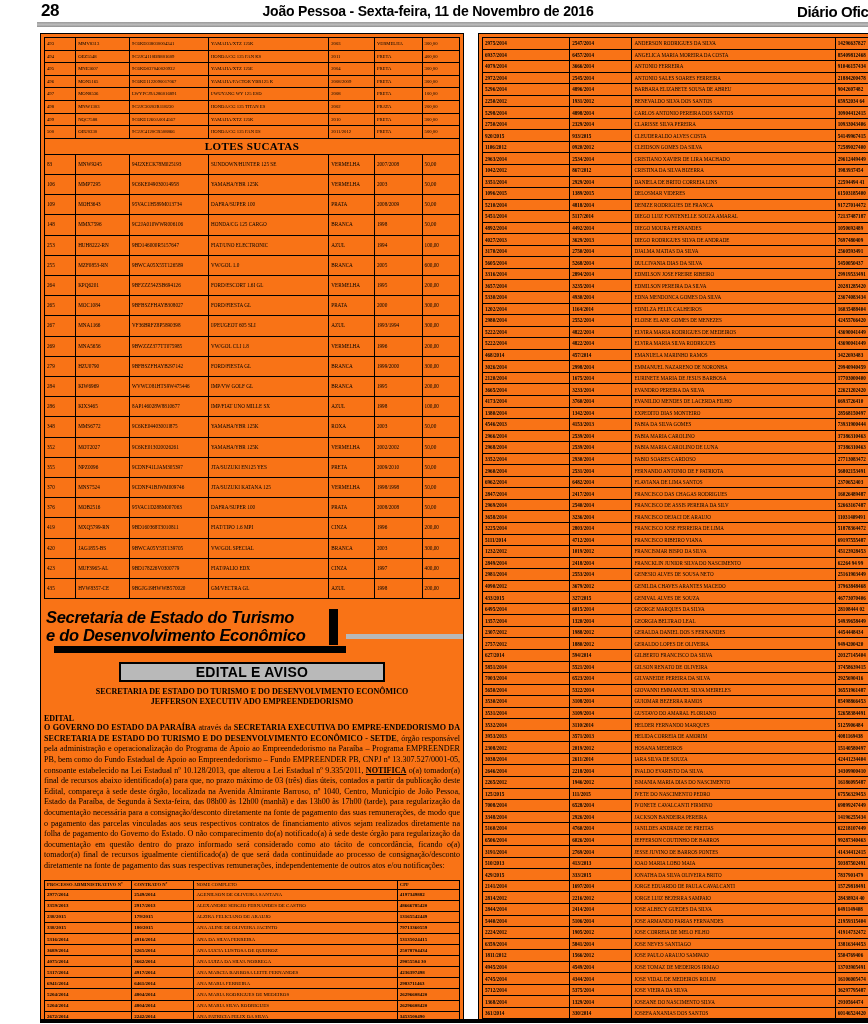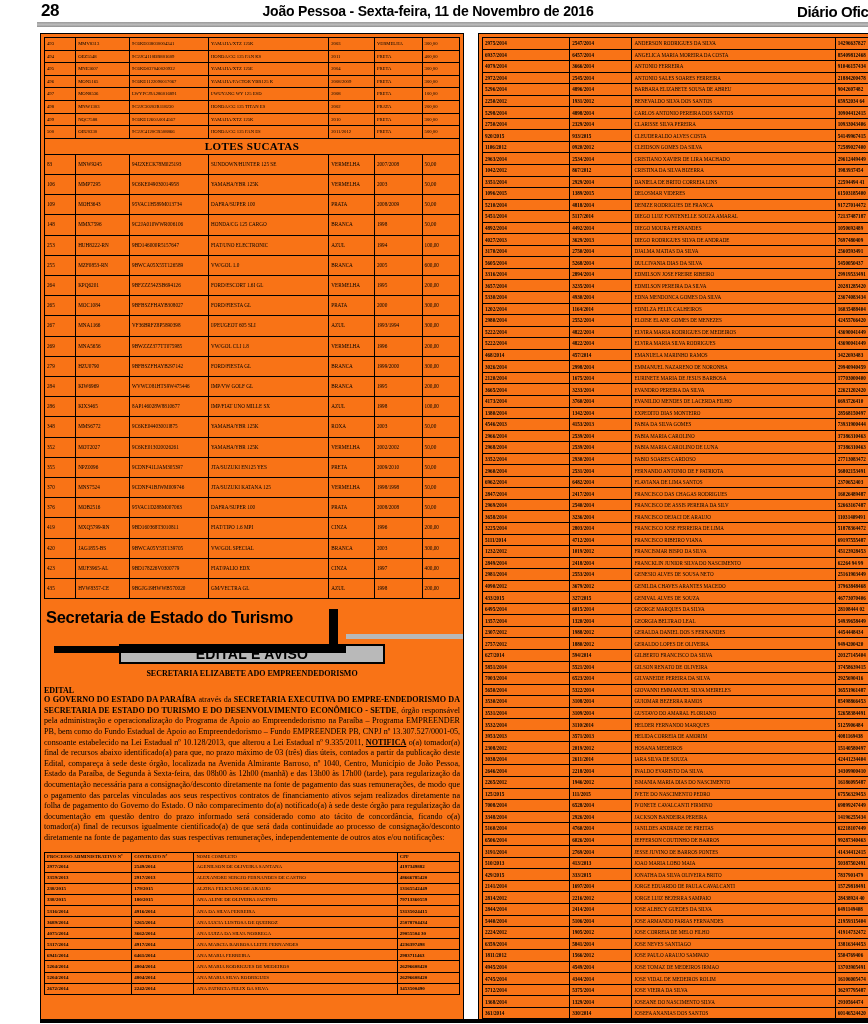--- a/index.html
+++ b/index.html
@@ -116,20 +116,21 @@
     padding: 1px 0 2px 0;
     border-left: 0.7px solid #000;
     border-right: 0.7px solid #000;
   }
 
   
   .org-logo {
     position: relative;
     margin: 9px 0 0 2px;
     width: 300px;
+    font-style: italic;
   }
   .org-logo .line {
     font-family: "Liberation Sans", sans-serif;
     font-weight: bold;
     font-size: 16.5px;
     line-height: 18px;
     letter-spacing: -0.3px;
   }
   .org-logo .bar-right {
     position: absolute; right: 8px; top: 1px;
@@ -525,29 +526,31 @@
             <td class="c3">GM/VECTRA GL</td>
             <td class="c4">AZUL</td>
             <td class="c5">1998</td>
             <td class="c6">200,00</td>
           </tr>
         </tbody>
     </table>
 
     <div class="org-logo">
       <div class="line">Secretaria de Estado do Turismo</div>
+      <div class="line">e do Desenvolvimento Econômico</div>
       <div class="bar-right"></div>
       <div class="bar-bottom"></div>
       <div class="bar-grey"></div>
     </div>
 
     <div class="edital-bar">EDITAL E AVISO</div>
 
     <div class="sec-head">
-      <div>SECRETARIA ELIZABETE ADO EMPREENDEDORISMO</div>
+      <div>SECRETARIA DE ESTADO DO TURISMO E DO DESENVOLVIMENTO ECONÔMICO</div>
+      <div>JEFFERSON EXECUTIV ADO EMPREENDEDORISMO</div>
     </div>
 
     <div class="edital-label">EDITAL</div>
 
     <p class="body-text">
       <b>O GOVERNO DO ESTADO DA PARAÍBA</b><span> através da </span><b>SECRETARIA EXECUTIVA DO EMPRE-ENDEDORISMO DA SECRETARIA DE ESTADO DO TURISMO E DO DESENVOLVIMENTO ECONÔMICO - SETDE</b><span>, órgão responsável pela administração e operacionalização do Programa de Apoio ao Empreendedorismo na Paraíba – Programa EMPREENDER PB, bem como do Fundo Estadual de Apoio ao Empreendedorismo – Fundo EMPREENDER PB, CNPJ nº 13.307.527/0001-05, consoante estabelecido na Lei Estadual nº 10.128/2013, que alterou a Lei Estadual nº 9.335/2011, </span><b><u>NOTIFICA</u></b><span> o(a) tomador(a) final de recursos abaixo identificado(a) para que, no prazo máximo de 03 (três) dias úteis, contados a partir da publicação deste Edital, compareça à sede deste órgão, localizada na Avenida Almirante Barroso, nº 1040, Centro, Município de João Pessoa, Estado da Paraíba, de Segunda à Sexta-feira, das 08h00 às 12h00 (manhã) e das 13h00 às 17h00 (tarde), para regularização da documentação necessária para a consignação/desconto diretamente na fonte de pagamento das suas remunerações, de modo que o pagamento das parcelas vinculadas aos seus respectivos contratos de financiamento ativos sejam realizados diretamente na folha de pagamento do Governo do Estado. O não comparecimento do(a) notificado(a) à sede deste órgão para regularização da documentação em questão dentro do prazo informado será considerado como ato tácito de concordância, ficando o(a) tomador(a) final de recursos igualmente cientificado(a) de que será dada continuidade ao processo de consignação/desconto diretamente na fonte de pagamento das suas respectivas remunerações, independentemente de outros atos e/ou notificações:</span>
     </p>
 
     <table class="dt tbl-proc">
       <colgroup>

